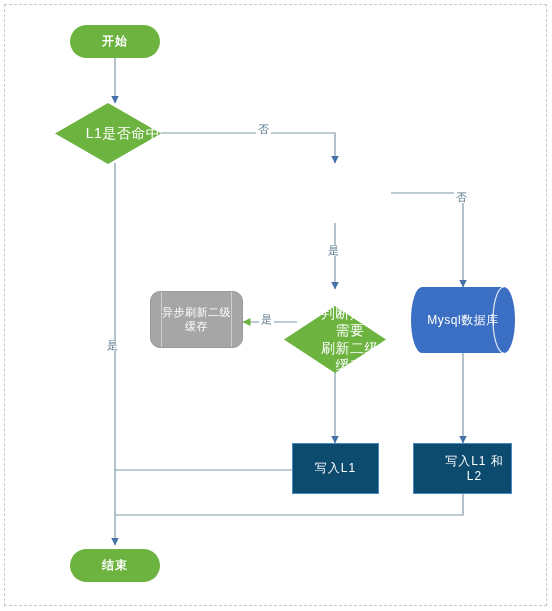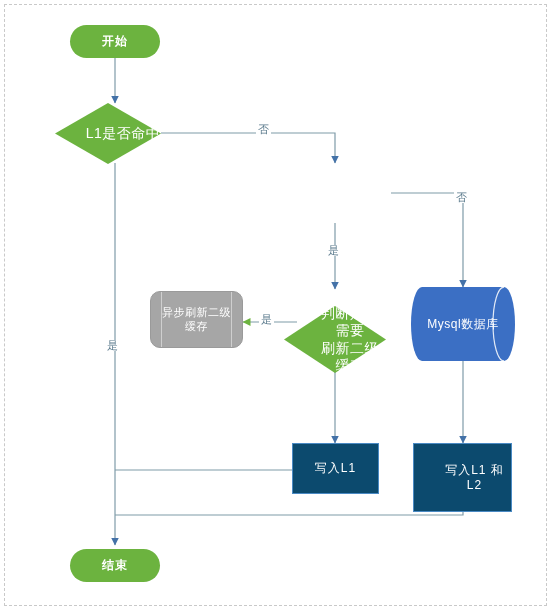--- a/index.html
+++ b/index.html
@@ -195,33 +195,33 @@
 刷新二级缓存</span>
   </div>
 
   <div class="node predefined" style="left:150px; top:291px; width:93px; height:57px; position:absolute;border-radius:10px;">
     <span class="bar left"></span>
     <span class="bar right"></span>
     <span>异步刷新二级
 缓存</span>
   </div>
 
-  <div class="node database" style="left:411px; top:287px; width:104px; height:74px;">
+  <div class="node database" style="left:411px; top:287px; width:104px; height:66px;">
     <svg class="db-svg" viewBox="0 0 104 66" preserveAspectRatio="none" xmlns="http://www.w3.org/2000/svg">
       <path d="M11,0 L93,0 A11,33 0 0 1 93,66 L11,66 A11,33 0 0 1 11,0 Z" fill="#3b6fc4"></path>
       <path d="M93,0 A11,33 0 0 0 93,66" fill="none" stroke="#ffffff" stroke-width="1.2" opacity="0.85"></path>
     </svg>
     <span class="db-label">Mysql数据库</span>
   </div>
 
   <div class="node process" style="left:292px; top:443px; width:87px; height:51px;">
     <span>写入L1</span>
   </div>
 
-  <div class="node process" style="left:413px; top:443px; width:99px; height:69px;padding-left:24px;">
+  <div class="node process" style="left:413px; top:443px; width:99px; height:51px;padding-left:24px;">
     <span>写入L1 和 L2</span>
   </div>
 
   <div class="node terminator" style="left:70px; top:549px; width:90px; height:33px;font-weight:bold;">
     <span>结束</span>
   </div>
 
 </div>
 
 </body></html>

